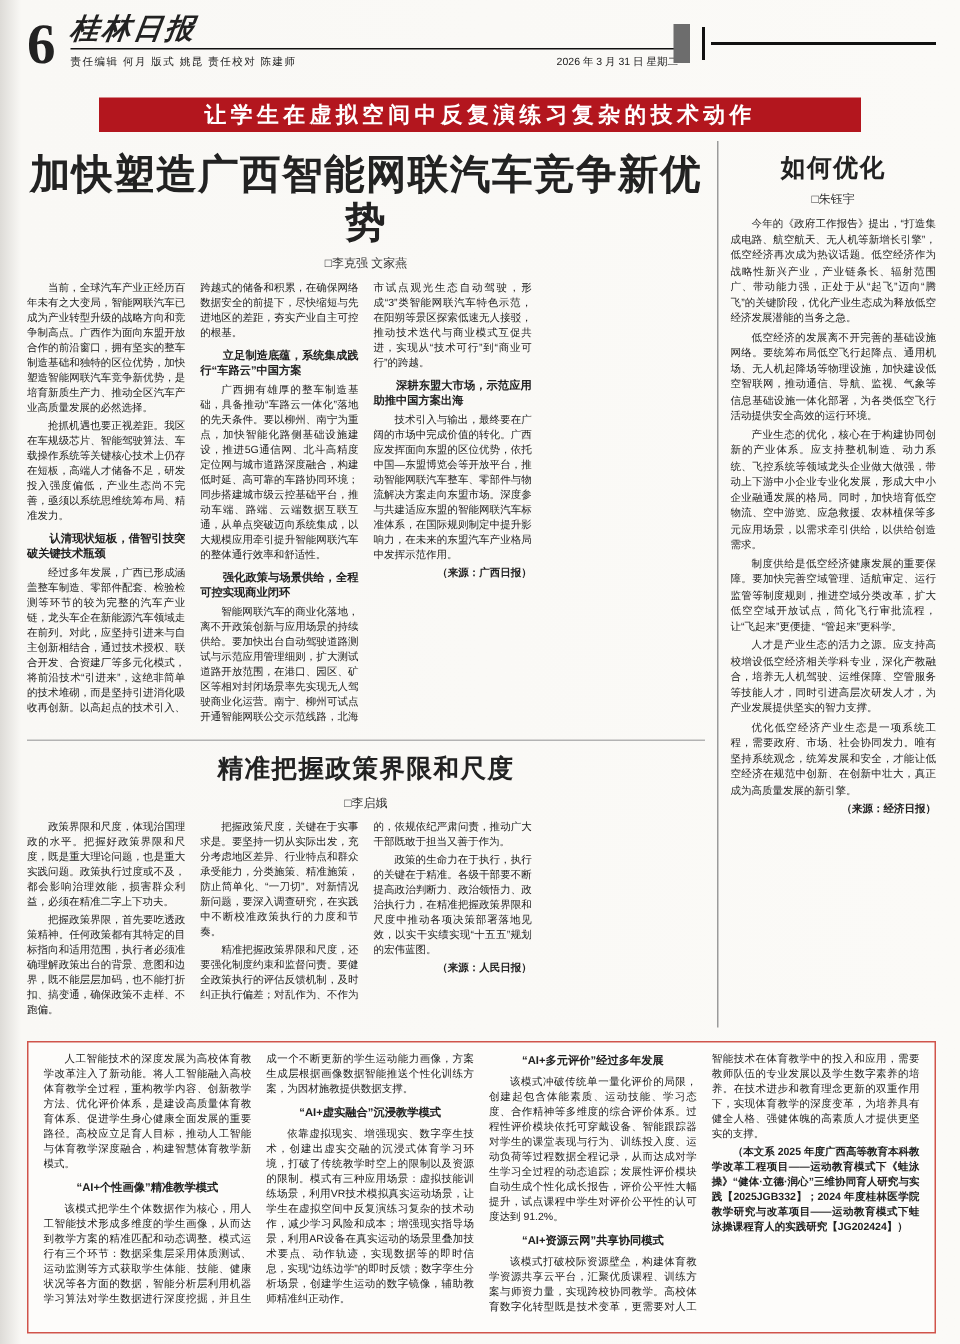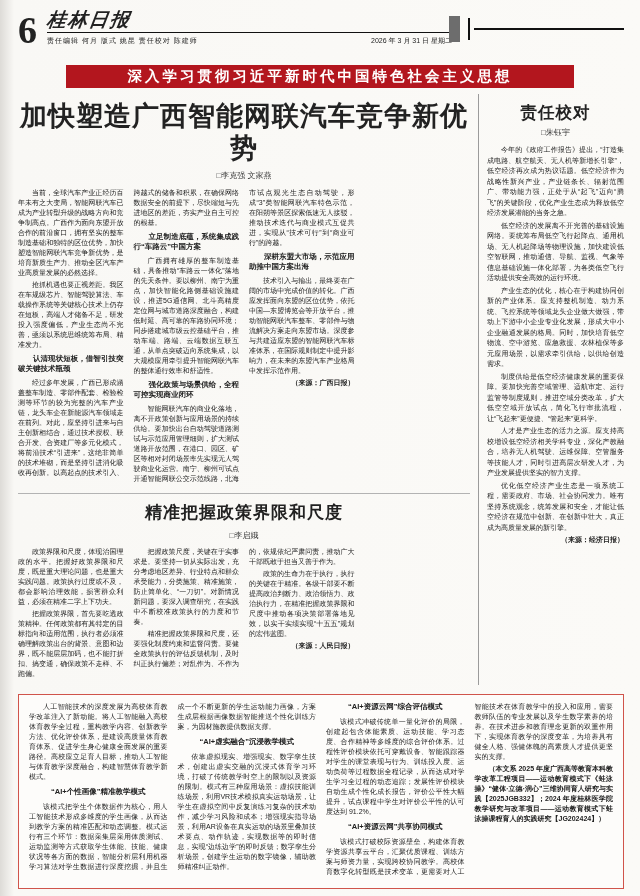--- a/index.html
+++ b/index.html
@@ -74,21 +74,21 @@
         <span class="dateline">2026 年 3 月 31 日  星期二</span>
       </div>
     </div>
     <div class="secarea">
       <span class="secblock"></span>
       <span class="secv"></span>
       <span class="sech"></span>
     </div>
   </div>
 
-  <div class="banner" style="background:#b3161e">深入学习贯彻习近平新时代中国特色社会主义思想</div>
+  <div class="banner" style="background:#b3161e">让学生在虚拟空间中反复演练习复杂的技术动作</div>
 
   <div class="content">
 
     <div class="leftzone">
 
       <div class="main-art">
         <div class="a-title">加快塑造广西智能网联汽车竞争新优势</div>
         <div class="byline">□李克强 文家燕</div>
         <div class="flow">
             <p class="para">当前，全球汽车产业正经历百年未有之大变局，智能网联汽车已成为产业转型升级的战略方向和竞争制高点。广西作为面向东盟开放合作的前沿窗口，拥有坚实的整车制造基础和独特的区位优势，加快塑造智能网联汽车竞争新优势，是培育新质生产力、推动全区汽车产业高质量发展的必然选择。</p>
@@ -117,21 +117,21 @@
             <p class="source-line">（来源：人民日报）</p>
           </div>
       </div>
 
     </div>
 
     <div class="rightzone">
 
       <div class="right-art">
         <div class="a-title">
-          <div>责任校对</div>
+          <div>如何优化</div>
         </div>
         <div class="byline">□朱钰宇</div>
         <div class="flow">
             <p class="para">今年的《政府工作报告》提出，“打造集成电路、航空航天、无人机等新增长引擎”，低空经济再次成为热议话题。低空经济作为战略性新兴产业，产业链条长、辐射范围广、带动能力强，正处于从“起飞”迈向“腾飞”的关键阶段，优化产业生态成为释放低空经济发展潜能的当务之急。</p>
             <p class="para">低空经济的发展离不开完善的基础设施网络。要统筹布局低空飞行起降点、通用机场、无人机起降场等物理设施，加快建设低空智联网，推动通信、导航、监视、气象等信息基础设施一体化部署，为各类低空飞行活动提供安全高效的运行环境。</p>
             <p class="para">产业生态的优化，核心在于构建协同创新的产业体系。应支持整机制造、动力系统、飞控系统等领域龙头企业做大做强，带动上下游中小企业专业化发展，形成大中小企业融通发展的格局。同时，加快培育低空物流、空中游览、应急救援、农林植保等多元应用场景，以需求牵引供给，以供给创造需求。</p>
             <p class="para">制度供给是低空经济健康发展的重要保障。要加快完善空域管理、适航审定、运行监管等制度规则，推进空域分类改革，扩大低空空域开放试点，简化飞行审批流程，让“飞起来”更便捷、“管起来”更科学。</p>
             <p class="para">人才是产业生态的活力之源。应支持高校增设低空经济相关学科专业，深化产教融合，培养无人机驾驶、运维保障、空管服务等技能人才，同时引进高层次研发人才，为产业发展提供坚实的智力支撑。</p>
             <p class="para">优化低空经济产业生态是一项系统工程，需要政府、市场、社会协同发力。唯有坚持系统观念，统筹发展和安全，才能让低空经济在规范中创新、在创新中壮大，真正成为高质量发展的新引擎。</p>
             <p class="source-line">（来源：经济日报）</p>
@@ -141,21 +141,21 @@
 
   </div>
 
   <div class="bottom-box">
     <div class="flow">
         <p class="para">人工智能技术的深度发展为高校体育教学改革注入了新动能。将人工智能融入高校体育教学全过程，重构教学内容、创新教学方法、优化评价体系，是建设高质量体育教育体系、促进学生身心健康全面发展的重要路径。高校应立足育人目标，推动人工智能与体育教学深度融合，构建智慧体育教学新模式。</p>
         <p class="subhead-c">“AI+个性画像”精准教学模式</p>
         <p class="para">该模式把学生个体数据作为核心，用人工智能技术形成多维度的学生画像，从而达到教学方案的精准匹配和动态调整。模式运行有三个环节：数据采集层采用体质测试、运动监测等方式获取学生体能、技能、健康状况等各方面的数据，智能分析层利用机器学习算法对学生数据进行深度挖掘，并且生成一个不断更新的学生运动能力画像，方案生成层根据画像数据智能推送个性化训练方案，为因材施教提供数据支撑。</p>
         <p class="subhead-c">“AI+虚实融合”沉浸教学模式</p>
         <p class="para">依靠虚拟现实、增强现实、数字孪生技术，创建出虚实交融的沉浸式体育学习环境，打破了传统教学时空上的限制以及资源的限制。模式有三种应用场景：虚拟技能训练场景，利用VR技术模拟真实运动场景，让学生在虚拟空间中反复演练习复杂的技术动作，减少学习风险和成本；增强现实指导场景，利用AR设备在真实运动的场景里叠加技术要点、动作轨迹，实现数据等的即时信息，实现“边练边学”的即时反馈；数字孪生分析场景，创建学生运动的数字镜像，辅助教师精准纠正动作。</p>
-        <p class="subhead-c">“AI+资源云网”综合评估模式</p>
+        <p class="subhead-c">“AI+多元评价”经过多年发展</p>
         <p class="para">该模式冲破传统单一量化评价的局限，创建起包含体能素质、运动技能、学习态度、合作精神等多维度的综合评价体系。过程性评价模块依托可穿戴设备、智能跟踪器对学生的课堂表现与行为、训练投入度、运动负荷等过程数据全程记录，从而达成对学生学习全过程的动态追踪；发展性评价模块自动生成个性化成长报告，评价公平性大幅提升，试点课程中学生对评价公平性的认可度达到 91.2%。</p>
         <p class="subhead-c">“AI+资源云网”共享协同模式</p>
         <p class="para">该模式打破校际资源壁垒，构建体育教学资源共享云平台，汇聚优质课程、训练方案与师资力量，实现跨校协同教学。高校体育数字化转型既是技术变革，更需要对人工智能技术在体育教学中的投入和应用，需要教师队伍的专业发展以及学生数字素养的培养。在技术进步和教育理念更新的双重作用下，实现体育教学的深度变革，为培养具有健全人格、强健体魄的高素质人才提供更坚实的支撑。</p>
         <p class="para note">（本文系 2025 年度广西高等教育本科教学改革工程项目——运动教育模式下《蛙泳操》“健体·立德·润心”三维协同育人研究与实践【2025JGB332】；2024 年度桂林医学院教学研究与改革项目——运动教育模式下蛙泳操课程育人的实践研究【JG202424】）</p>
       </div>
   </div>
 
 </div>
 
 </body></html>

